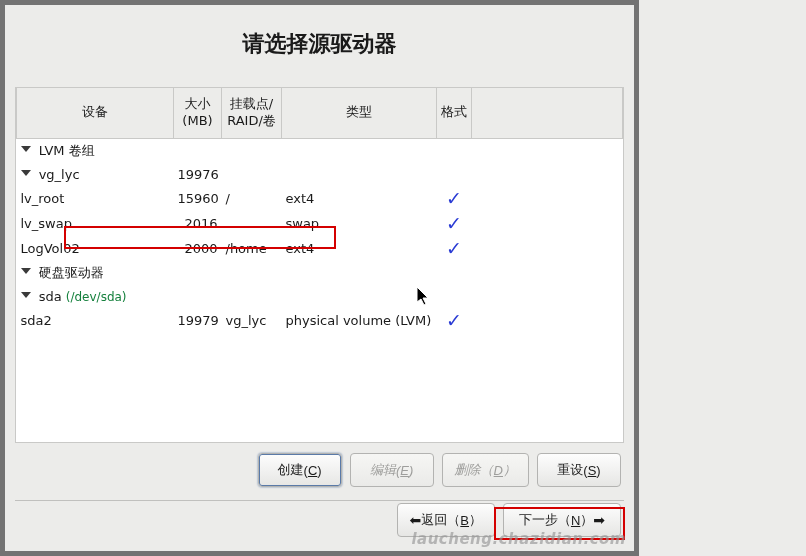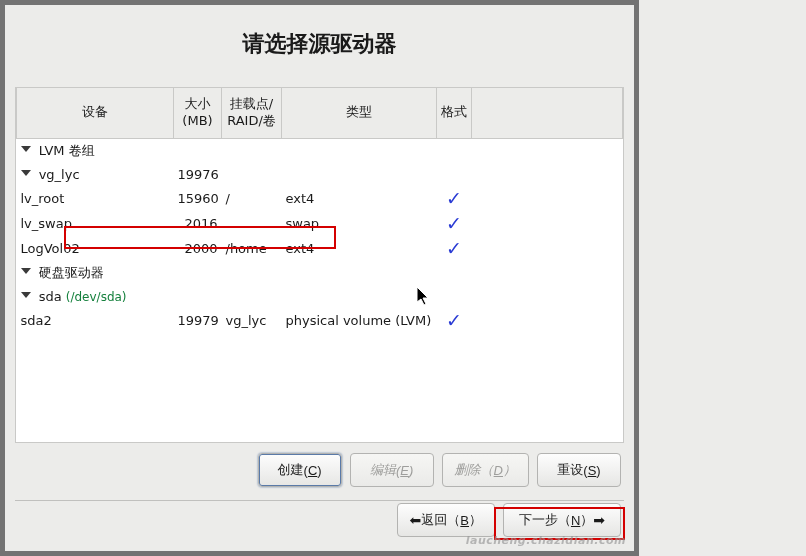--- a/index.html
+++ b/index.html
@@ -140,21 +140,21 @@
     color: rgba(150,150,150,0.65);
     font-size: 16px;
     font-style: italic;
     font-weight: bold;
     pointer-events: none;
     letter-spacing: 0.5px;
     text-align: right;
     line-height: 1.1;
     z-index: 40;
   }
-  .watermark .wm2 { font-size: 11px; display:block; }
+  .watermark .wm2 { font-size: 15px; display:block; }
 </style>
 </head>
 <body>
 
 <div class="window">
 
   <div class="title">请选择源驱动器</div>
 
   <div class="tree-area">
     <table class="tree">

